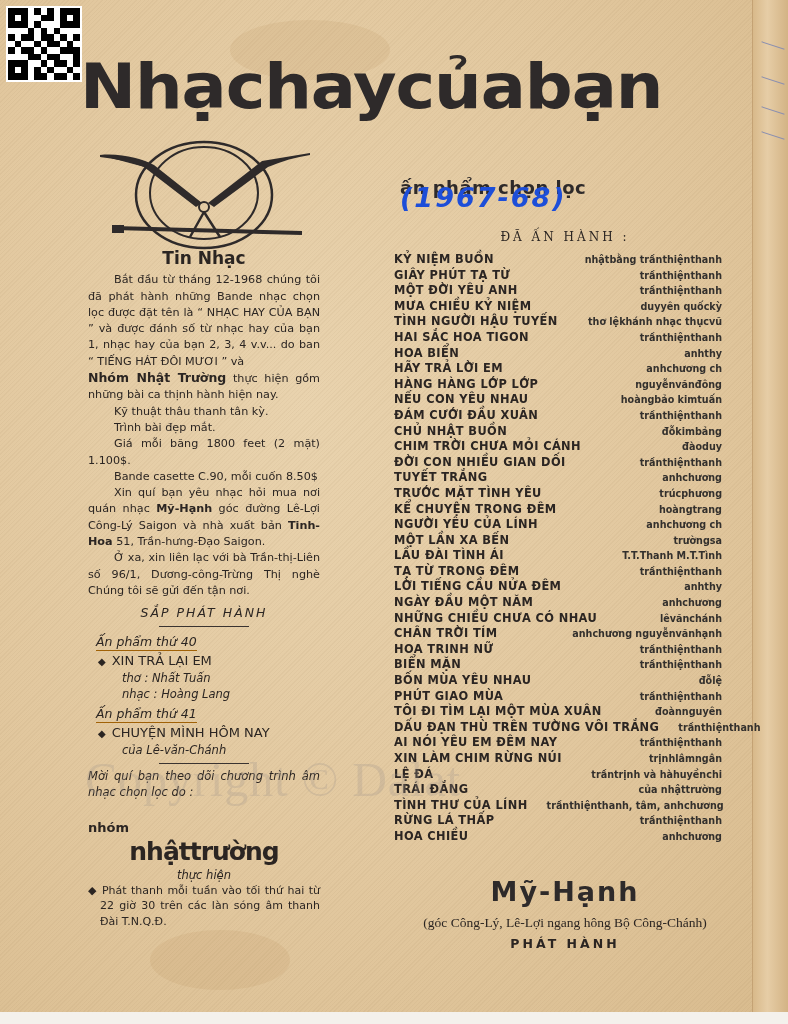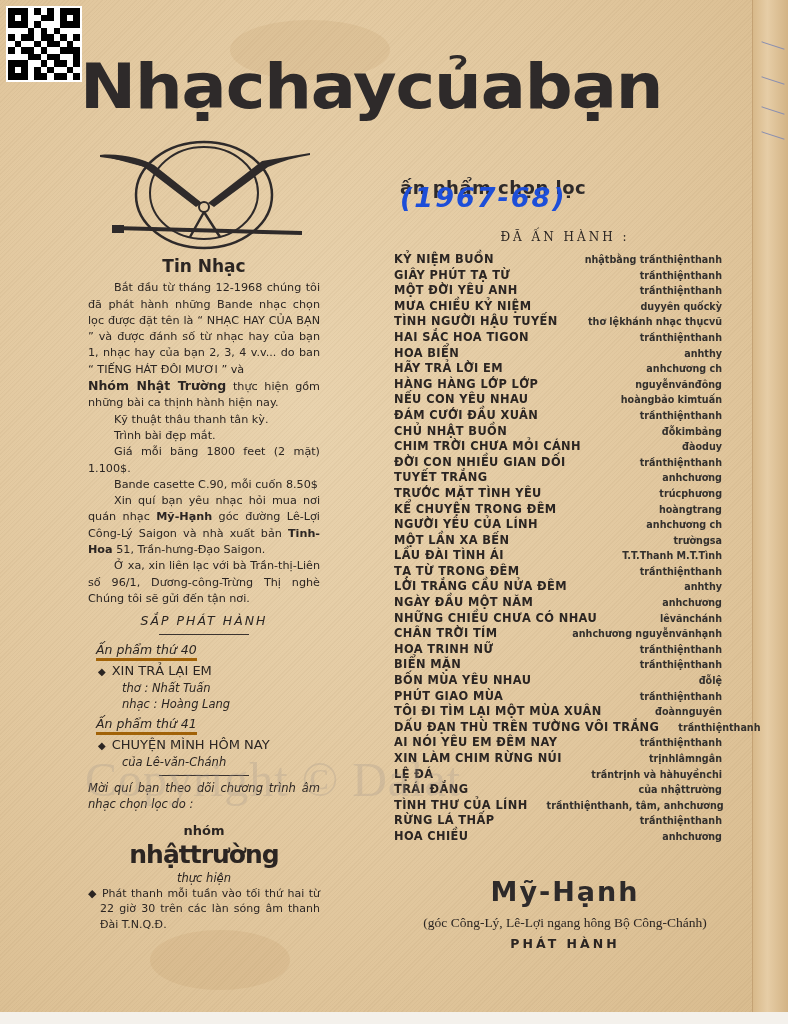--- a/index.html
+++ b/index.html
@@ -28,34 +28,34 @@
     display:grid; grid-template-columns:repeat(11,1fr); grid-template-rows:repeat(11,1fr); gap:0; padding:2px; box-sizing:border-box;
   }
   .qr i { background:#000; }
   .qr i.w { background:#fff; }
   .masthead {
     position:absolute; left:80px; top:52px; width:670px; height:70px;
     font-family:"DejaVu Sans", sans-serif; font-weight:bold; font-size:62px; letter-spacing:-1px;
     color:#2e2a2a; line-height:70px; white-space:nowrap; transform:scaleX(1.08); transform-origin:left;
   }
   .logo { position:absolute; left:92px; top:135px; width:220px; height:115px; }
-  .left-col { position:absolute; left:88px; top:258px; width:232px; font-size:11.2px; line-height:16.3px; }
+  .left-col { position:absolute; left:88px; top:250px; width:232px; font-size:11.2px; line-height:16.3px; }
   .left-col p { margin:0; text-align:justify; }
   .indent { text-indent:26px; }
   .tin-title { text-align:center; font-size:17px; margin:0 0 6px 0; color:#2b2522; }
   .bold { font-weight:bold; }
   .center { text-align:center; }
   .italic { font-style:italic; }
   .upcoming-title { text-align:center; font-style:italic; font-size:12.5px; letter-spacing:2px; margin-top:6px; }
   .rule { width:90px; height:1px; background:#3a3330; margin:4px auto 4px; }
-  .pub-label { font-style:italic; font-size:12.5px; display:inline-block; border-bottom:3px solid #a16207; margin-left:8px; margin-top:3px; }
+  .pub-label { font-style:italic; font-size:12.5px; display:inline-block; border-bottom:1px solid #a16207; margin-left:8px; margin-top:3px; }
   .song { font-size:13px; margin-left:10px; margin-top:2px; }
   .song .bullet { font-size:10px; margin-right:6px; }
   .credit { font-style:italic; font-size:11.5px; margin-left:34px; }
-  .nhom { text-align:center; font-weight:bold; font-size:13px; margin-top:11px; }
+  .nhom { font-weight:bold; font-size:13px; margin-top:20px; }
   .nhat { text-align:center; font-weight:bold; font-size:25px; letter-spacing:-1px; line-height:30px; }
   .broadcast { font-size:11px; line-height:15.5px; margin-top:3px; padding-left:12px; text-indent:-12px; }
   .right-title { position:absolute; left:400px; top:142px; width:330px; font-weight:bold; font-size:18px; color:#2e2a2a; letter-spacing:0.5px;margin-top:35px; }
   .right-year { position:absolute; left:400px; top:182px; width:330px; text-align:left; font-weight:bold; font-style:italic; font-size:27px; color:#1d4ed8; letter-spacing:2px; }
   .da-an { position:absolute; left:400px; top:230px; width:330px; text-align:center; font-family:"DejaVu Serif", serif; font-size:12px; letter-spacing:3px; }
   .song-list { position:absolute; left:394px; top:252px; width:328px; }
   .row { display:flex; justify-content:space-between; align-items:baseline; height:15.6px;gap:19px; }
   .row .t { font-weight:bold; font-size:11.4px; letter-spacing:0.4px; white-space:nowrap; }
   .row .a { font-weight:bold; font-size:9.6px; white-space:nowrap; color:#33302d; }
   .pub-name { position:absolute; left:400px; top:876px; width:330px; text-align:center; font-weight:bold; font-size:27px; letter-spacing:2px; color:#2e2a2a; }
@@ -338,21 +338,21 @@
     </div>
     <div class="row">
       <span class="t">LẦU ĐÀI TÌNH ÁI</span>
       <span class="a">T.T.Thanh M.T.Tình</span>
     </div>
     <div class="row">
       <span class="t">TẠ TỪ TRONG ĐÊM</span>
       <span class="a">trầnthiệnthanh</span>
     </div>
     <div class="row">
-      <span class="t">LỜI TRẮNG CẦU NỬA ĐÊM</span>
+      <span class="t">LỜI TIẾNG CẦU NỬA ĐÊM</span>
       <span class="a">anhthy</span>
     </div>
     <div class="row">
       <span class="t">NGÀY ĐẦU MỘT NĂM</span>
       <span class="a">anhchương</span>
     </div>
     <div class="row">
       <span class="t">NHỮNG CHIỀU CHƯA CÓ NHAU</span>
       <span class="a">lêvănchánh</span>
     </div>

